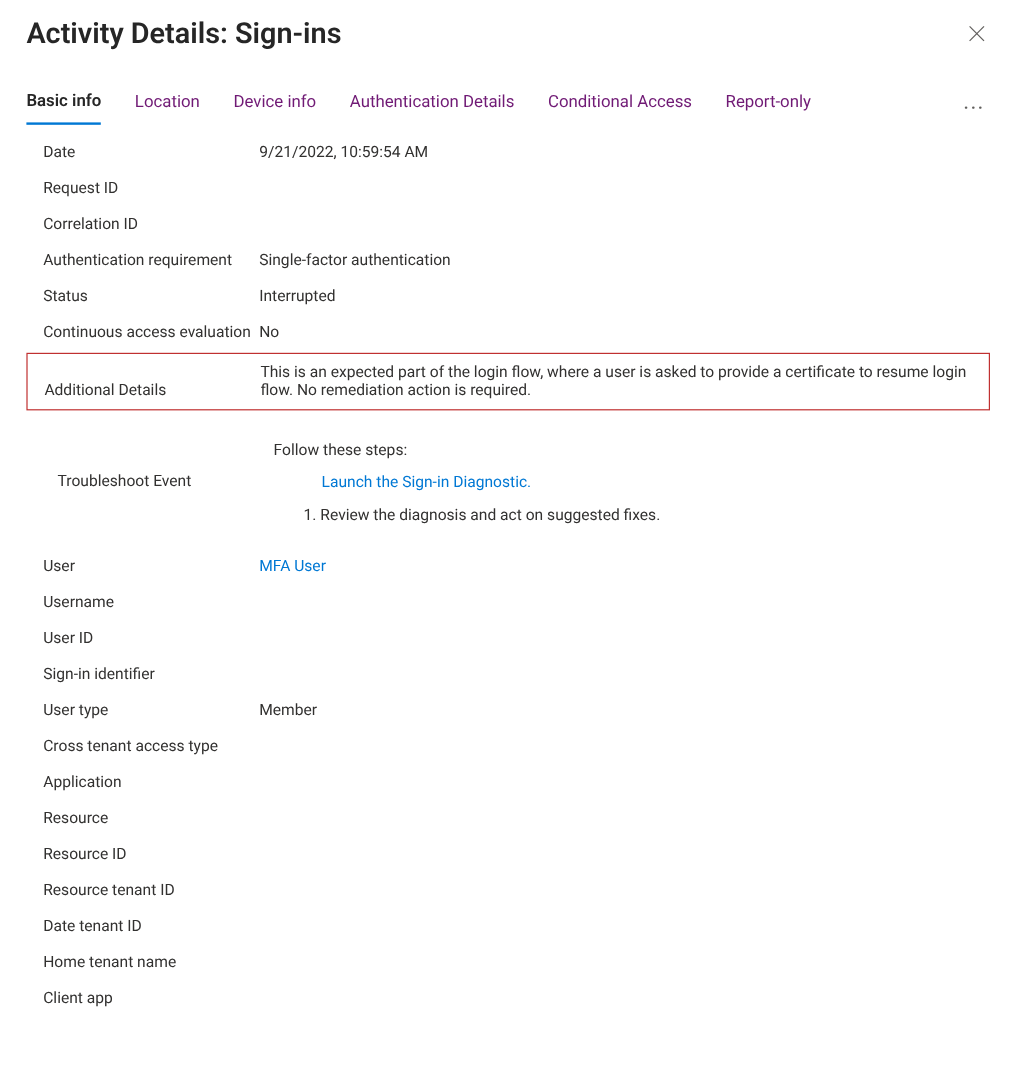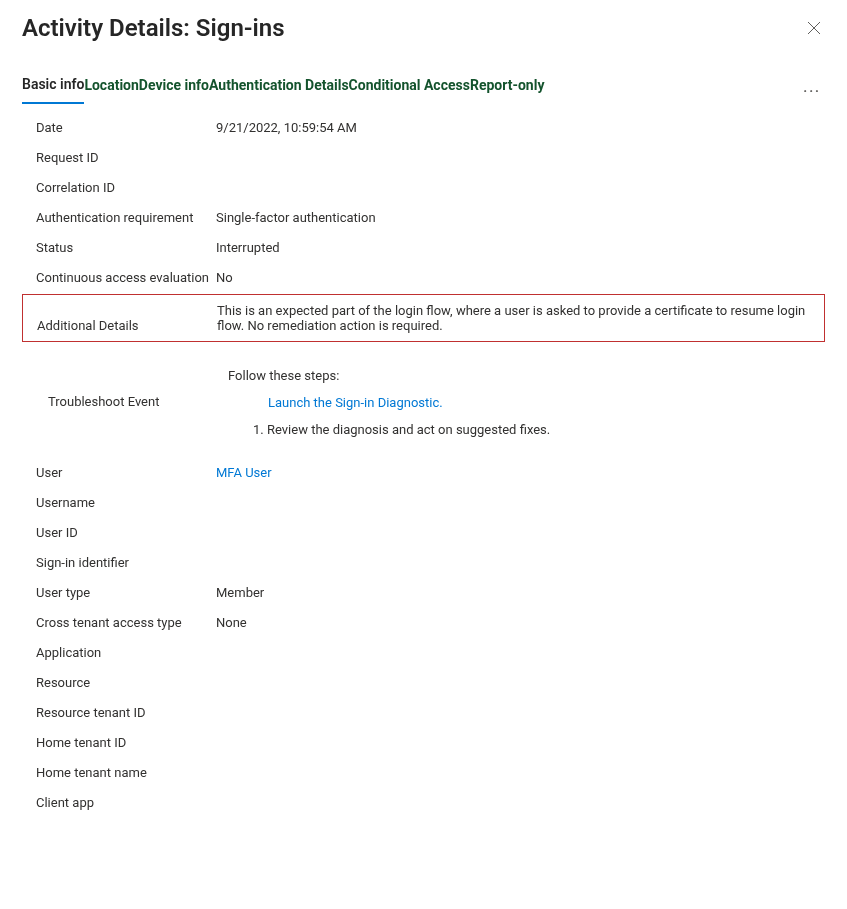--- a/index.html
+++ b/index.html
@@ -52,29 +52,29 @@
     .content-area::-webkit-scrollbar-track {
       background: #f4f4f4;
     }
     .content-area::-webkit-scrollbar-thumb {
       background: #c1c1c1;
     }
     .tab-row {
       display: flex;
       align-items: center;
       padding: 16px 22px 0 22px;
+      gap: 28px;
       position: relative;
     }
     .tab {
       font-size: 14px;
-      color: #14532d;
+      color: #701a75;
       padding-bottom: 10px;
       cursor: pointer;
       white-space: nowrap;
-      font-weight: bold;
     }
     .tab.active {
       font-weight: 600;
       border-bottom: 2px solid #0078d4;
       color: #262626;
     }
     .more-btn {
       margin-left: auto;
       cursor: pointer;
       color: #605e5c;
@@ -232,42 +232,45 @@
       <div class="detail-value"></div>
     </div>
 
     <div class="detail-row">
       <div class="detail-label">User type</div>
       <div class="detail-value">Member</div>
     </div>
 
     <div class="detail-row">
       <div class="detail-label">Cross tenant access type</div>
-      <div class="detail-value">None</div>
     </div>
 
     <div class="detail-row">
       <div class="detail-label">Application</div>
       <div class="detail-value"></div>
     </div>
 
 
     <div class="detail-row">
       <div class="detail-label">Resource</div>
       <div class="detail-value"></div>
     </div>
 
+    <div class="detail-row">
+      <div class="detail-label">Resource ID</div>
+      <div class="detail-value"></div>
+    </div>
 
     <div class="detail-row">
       <div class="detail-label">Resource tenant ID</div>
       <div class="detail-value"></div>
     </div>
 
     <div class="detail-row">
-      <div class="detail-label">Home tenant ID</div>
+      <div class="detail-label">Date tenant ID</div>
       <div class="detail-value"></div>
     </div>
 
     <div class="detail-row">
       <div class="detail-label">Home tenant name</div>
       <div class="detail-value"></div>
     </div>
 
     <div class="detail-row">
       <div class="detail-label">Client app</div>

